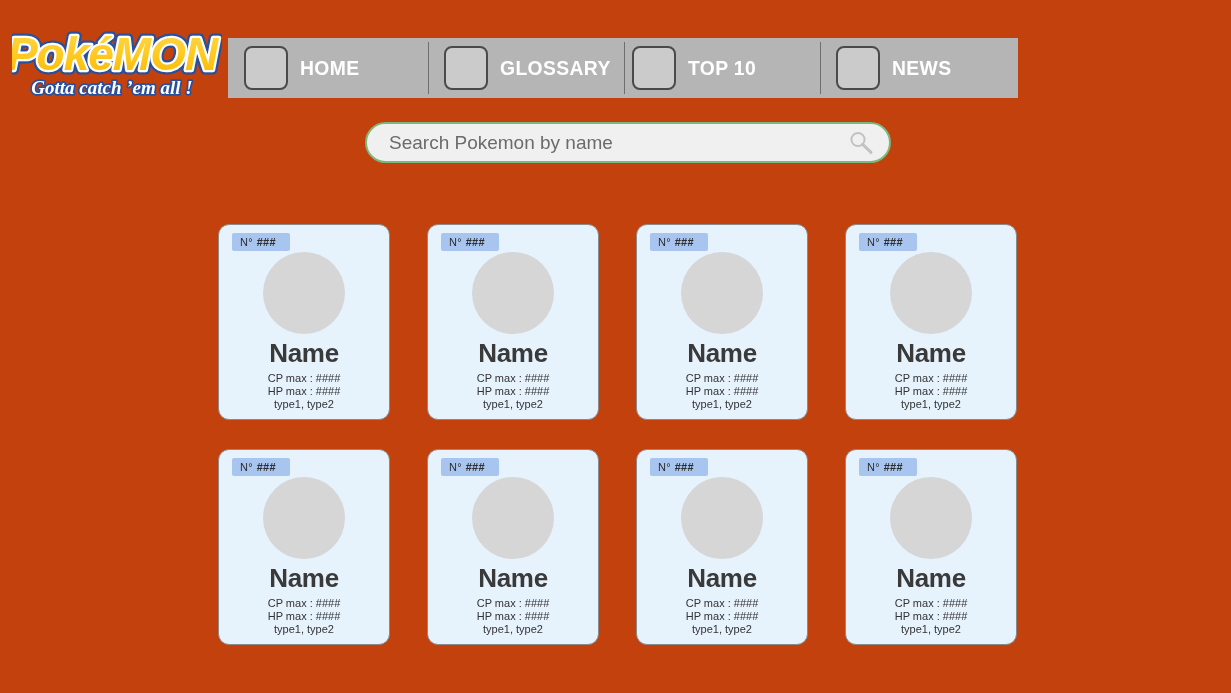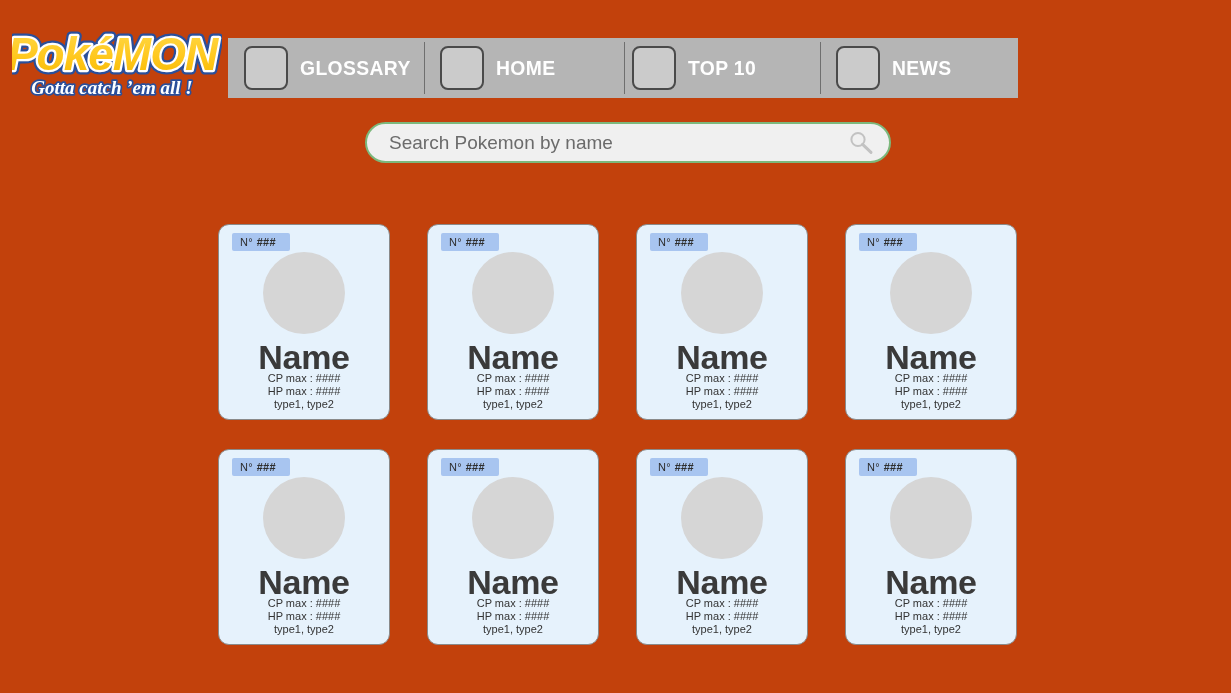--- a/index.html
+++ b/index.html
@@ -158,21 +158,21 @@
     height: 82px;
     background: #d6d6d6;
     border-radius: 50%;
   }
   .card-name {
     position: absolute;
     left: 0;
     right: 0;
     top: 113px;
     text-align: center;
-    font-size: 34px;
+    font-size: 26px;
     font-weight: bold;
     color: #3a3a3a;
     letter-spacing: -0.3px;
   }
   .card-stats {
     position: absolute;
     left: 0;
     right: 0;
     top: 147px;
     text-align: center;
@@ -200,27 +200,27 @@
         <text x="96" y="50" text-anchor="middle" font-family="'Liberation Sans', sans-serif" font-size="46" font-weight="bold" font-style="italic" fill="none" stroke="#2a4f9b" stroke-width="9" stroke-linejoin="round" letter-spacing="-1">PokéMON</text>
         <text x="96" y="50" text-anchor="middle" font-family="'Liberation Sans', sans-serif" font-size="46" font-weight="bold" font-style="italic" fill="none" stroke="#ffffff" stroke-width="4.5" stroke-linejoin="round" letter-spacing="-1">PokéMON</text>
         <text x="96" y="50" text-anchor="middle" font-family="'Liberation Sans', sans-serif" font-size="46" font-weight="bold" font-style="italic" fill="url(#goldgrad)" letter-spacing="-1">PokéMON</text>
         <text x="96" y="74" text-anchor="middle" font-family="'Liberation Serif', serif" font-size="19" font-weight="bold" font-style="italic" fill="none" stroke="#2a4f9b" stroke-width="3.4" stroke-linejoin="round">Gotta catch ’em all !</text>
         <text x="96" y="74" text-anchor="middle" font-family="'Liberation Serif', serif" font-size="19" font-weight="bold" font-style="italic" fill="#ffffff">Gotta catch ’em all !</text>
       </g>
     </svg>
   </div>
 
   <nav id="navbar">
+    <div class="nav-item nav-item-home">
+      <span class="nav-icon-box"></span>
+      <span class="nav-label">HOME</span>
+    </div>
     <div class="nav-item nav-item-gloss">
       <span class="nav-icon-box"></span>
       <span class="nav-label">GLOSSARY</span>
-    </div>
-    <div class="nav-item nav-item-home">
-      <span class="nav-icon-box"></span>
-      <span class="nav-label">HOME</span>
     </div>
     <div class="nav-item nav-item-top10">
       <span class="nav-icon-box"></span>
       <span class="nav-label">TOP 10</span>
     </div>
     <div class="nav-item nav-item-news">
       <span class="nav-icon-box"></span>
       <span class="nav-label">NEWS</span>
     </div>
   </nav>

